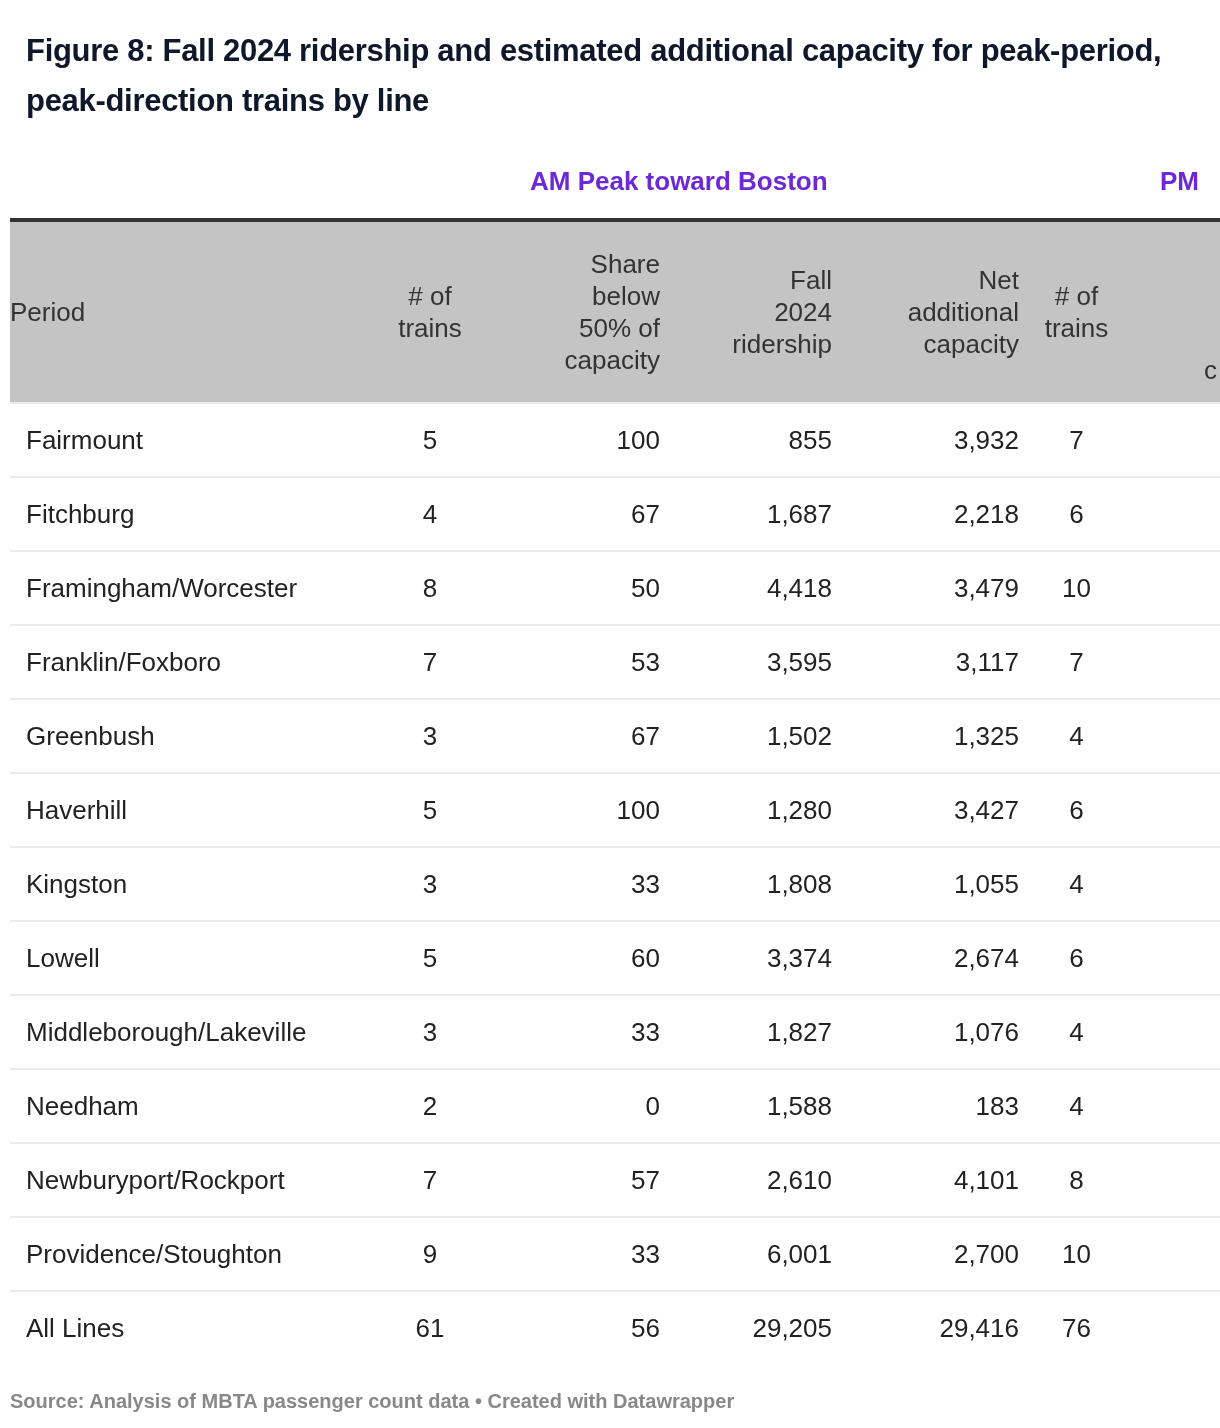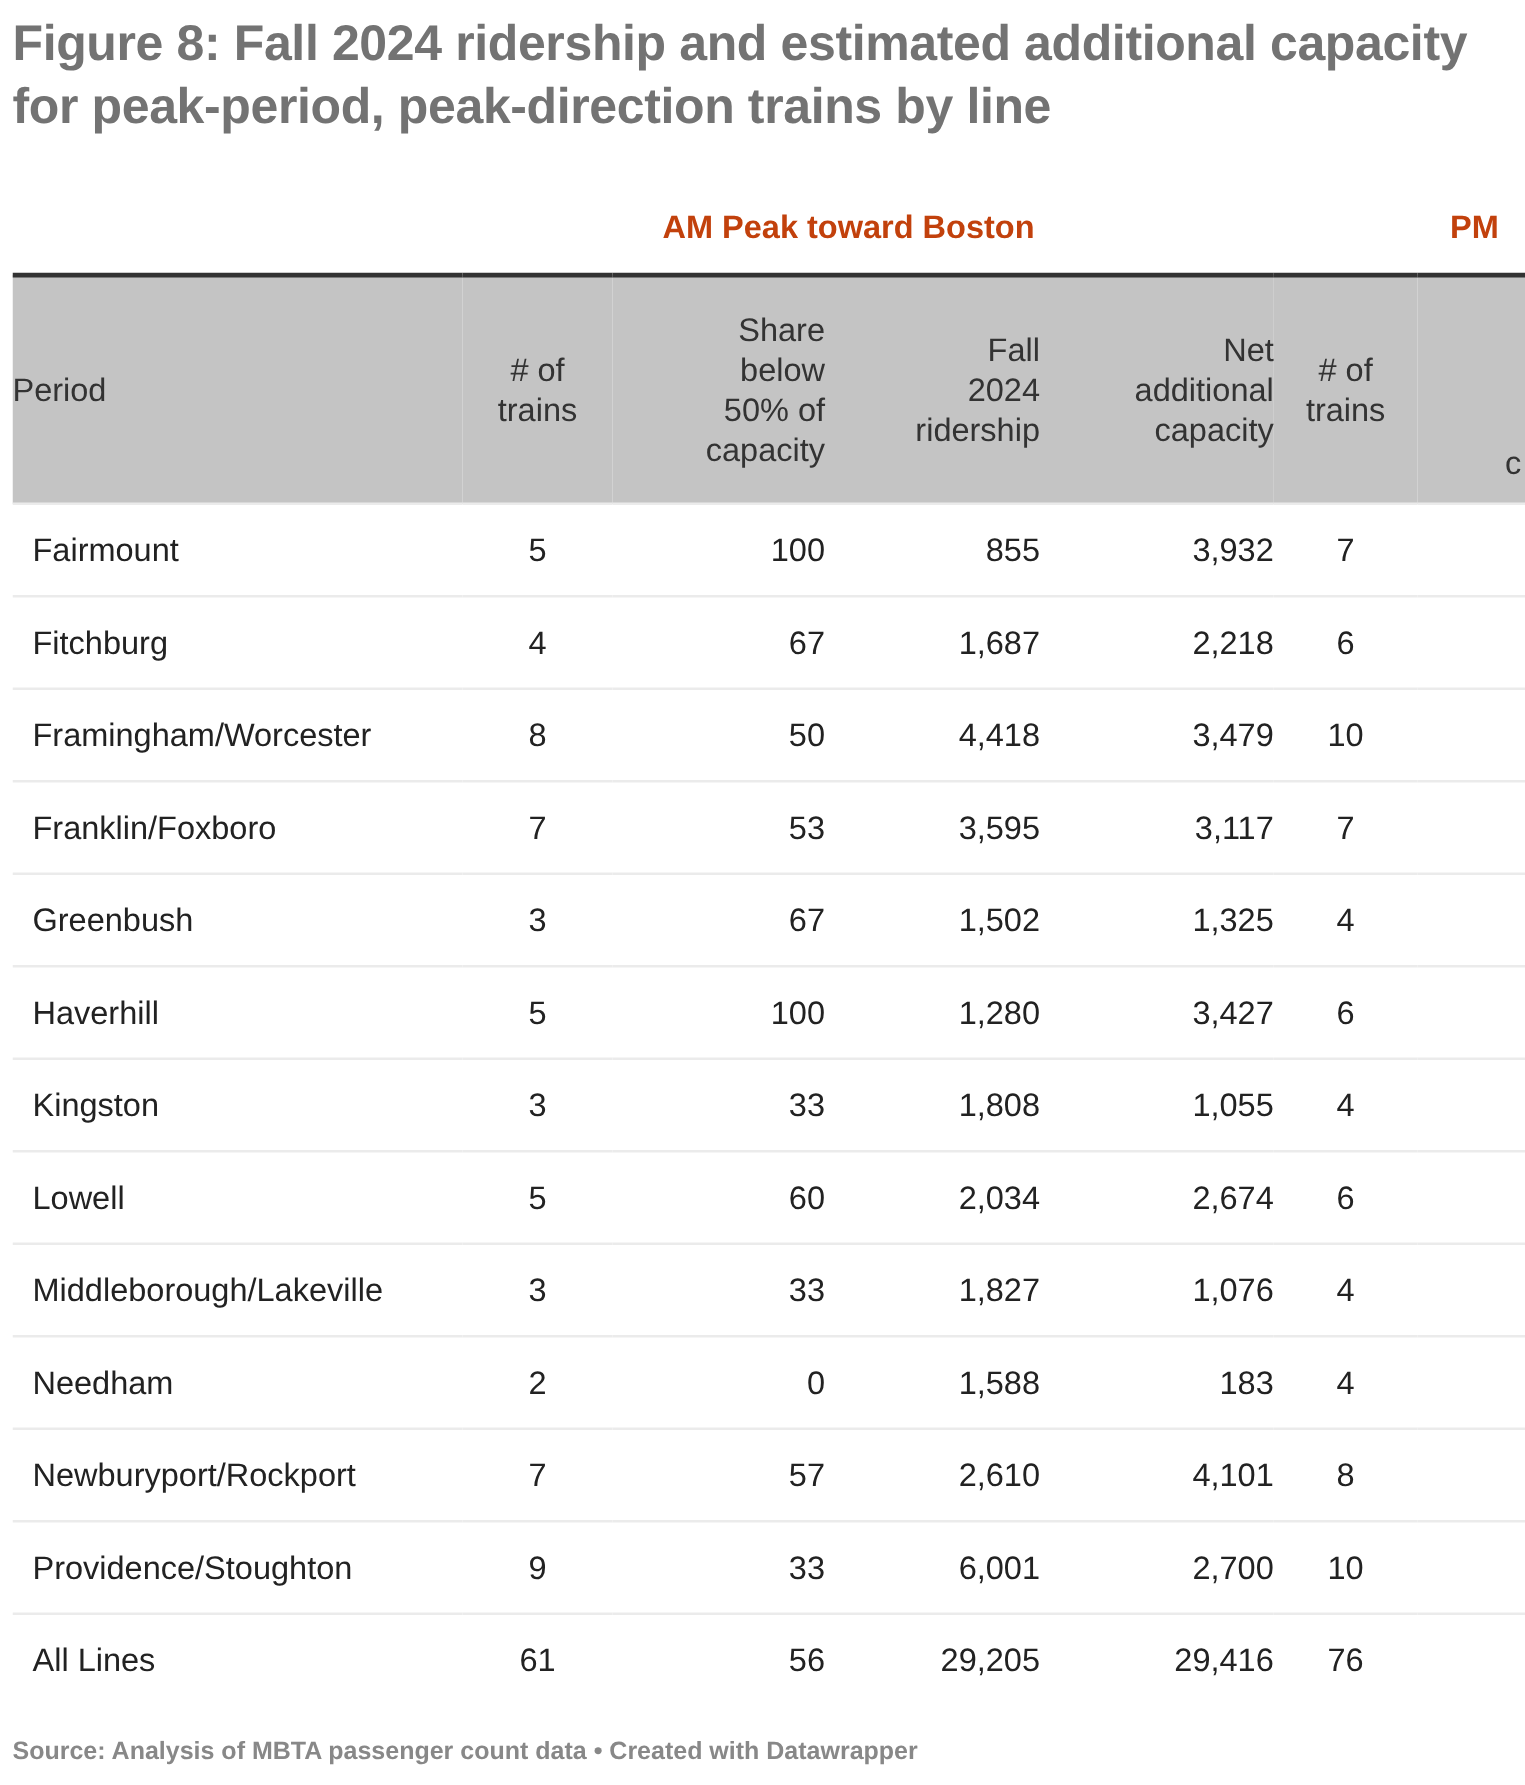--- a/index.html
+++ b/index.html
@@ -13,40 +13,40 @@
       overflow: hidden;
       position: relative;
       font-family: "Liberation Sans", "DejaVu Sans", sans-serif;
       color: #222222;
     }
     .title {
       position: absolute;
       left: 10px;
       top: 10px;
       width: 1180px;
-      margin: 0;
-      font-size: 40px;
+      margin: 16px;
+      font-size: 31px;
       line-height: 50px;
       font-weight: 700;
-      color: #737373;
+      color: #0f172a;
       letter-spacing: -0.3px;
     }
     .group-row {
       position: absolute;
       left: 10px;
       top: 160px;
       width: 1210px;
       height: 48px;
     }
     .group-label {
       position: absolute;
       top: 6px;
       font-size: 26px;
       font-weight: 700;
-      color: #c2410c;
+      color: #6d28d9;
       white-space: nowrap;
     }
     .group-am { left: 520px; }
     .group-pm { left: 1150px; }
     .table-wrap {
       position: absolute;
       left: 10px;
       top: 218px;
       width: 1210px;
       overflow: hidden;
@@ -219,21 +219,21 @@
         <td class="right">33</td>
         <td class="right">1,808</td>
         <td class="right">1,055</td>
         <td class="center">4</td>
         <td></td>
       </tr>
       <tr>
         <td class="name">Lowell</td>
         <td class="center">5</td>
         <td class="right">60</td>
-        <td class="right">2,034</td>
+        <td class="right">3,374</td>
         <td class="right">2,674</td>
         <td class="center">6</td>
         <td></td>
       </tr>
       <tr>
         <td class="name">Middleborough/Lakeville</td>
         <td class="center">3</td>
         <td class="right">33</td>
         <td class="right">1,827</td>
         <td class="right">1,076</td>

